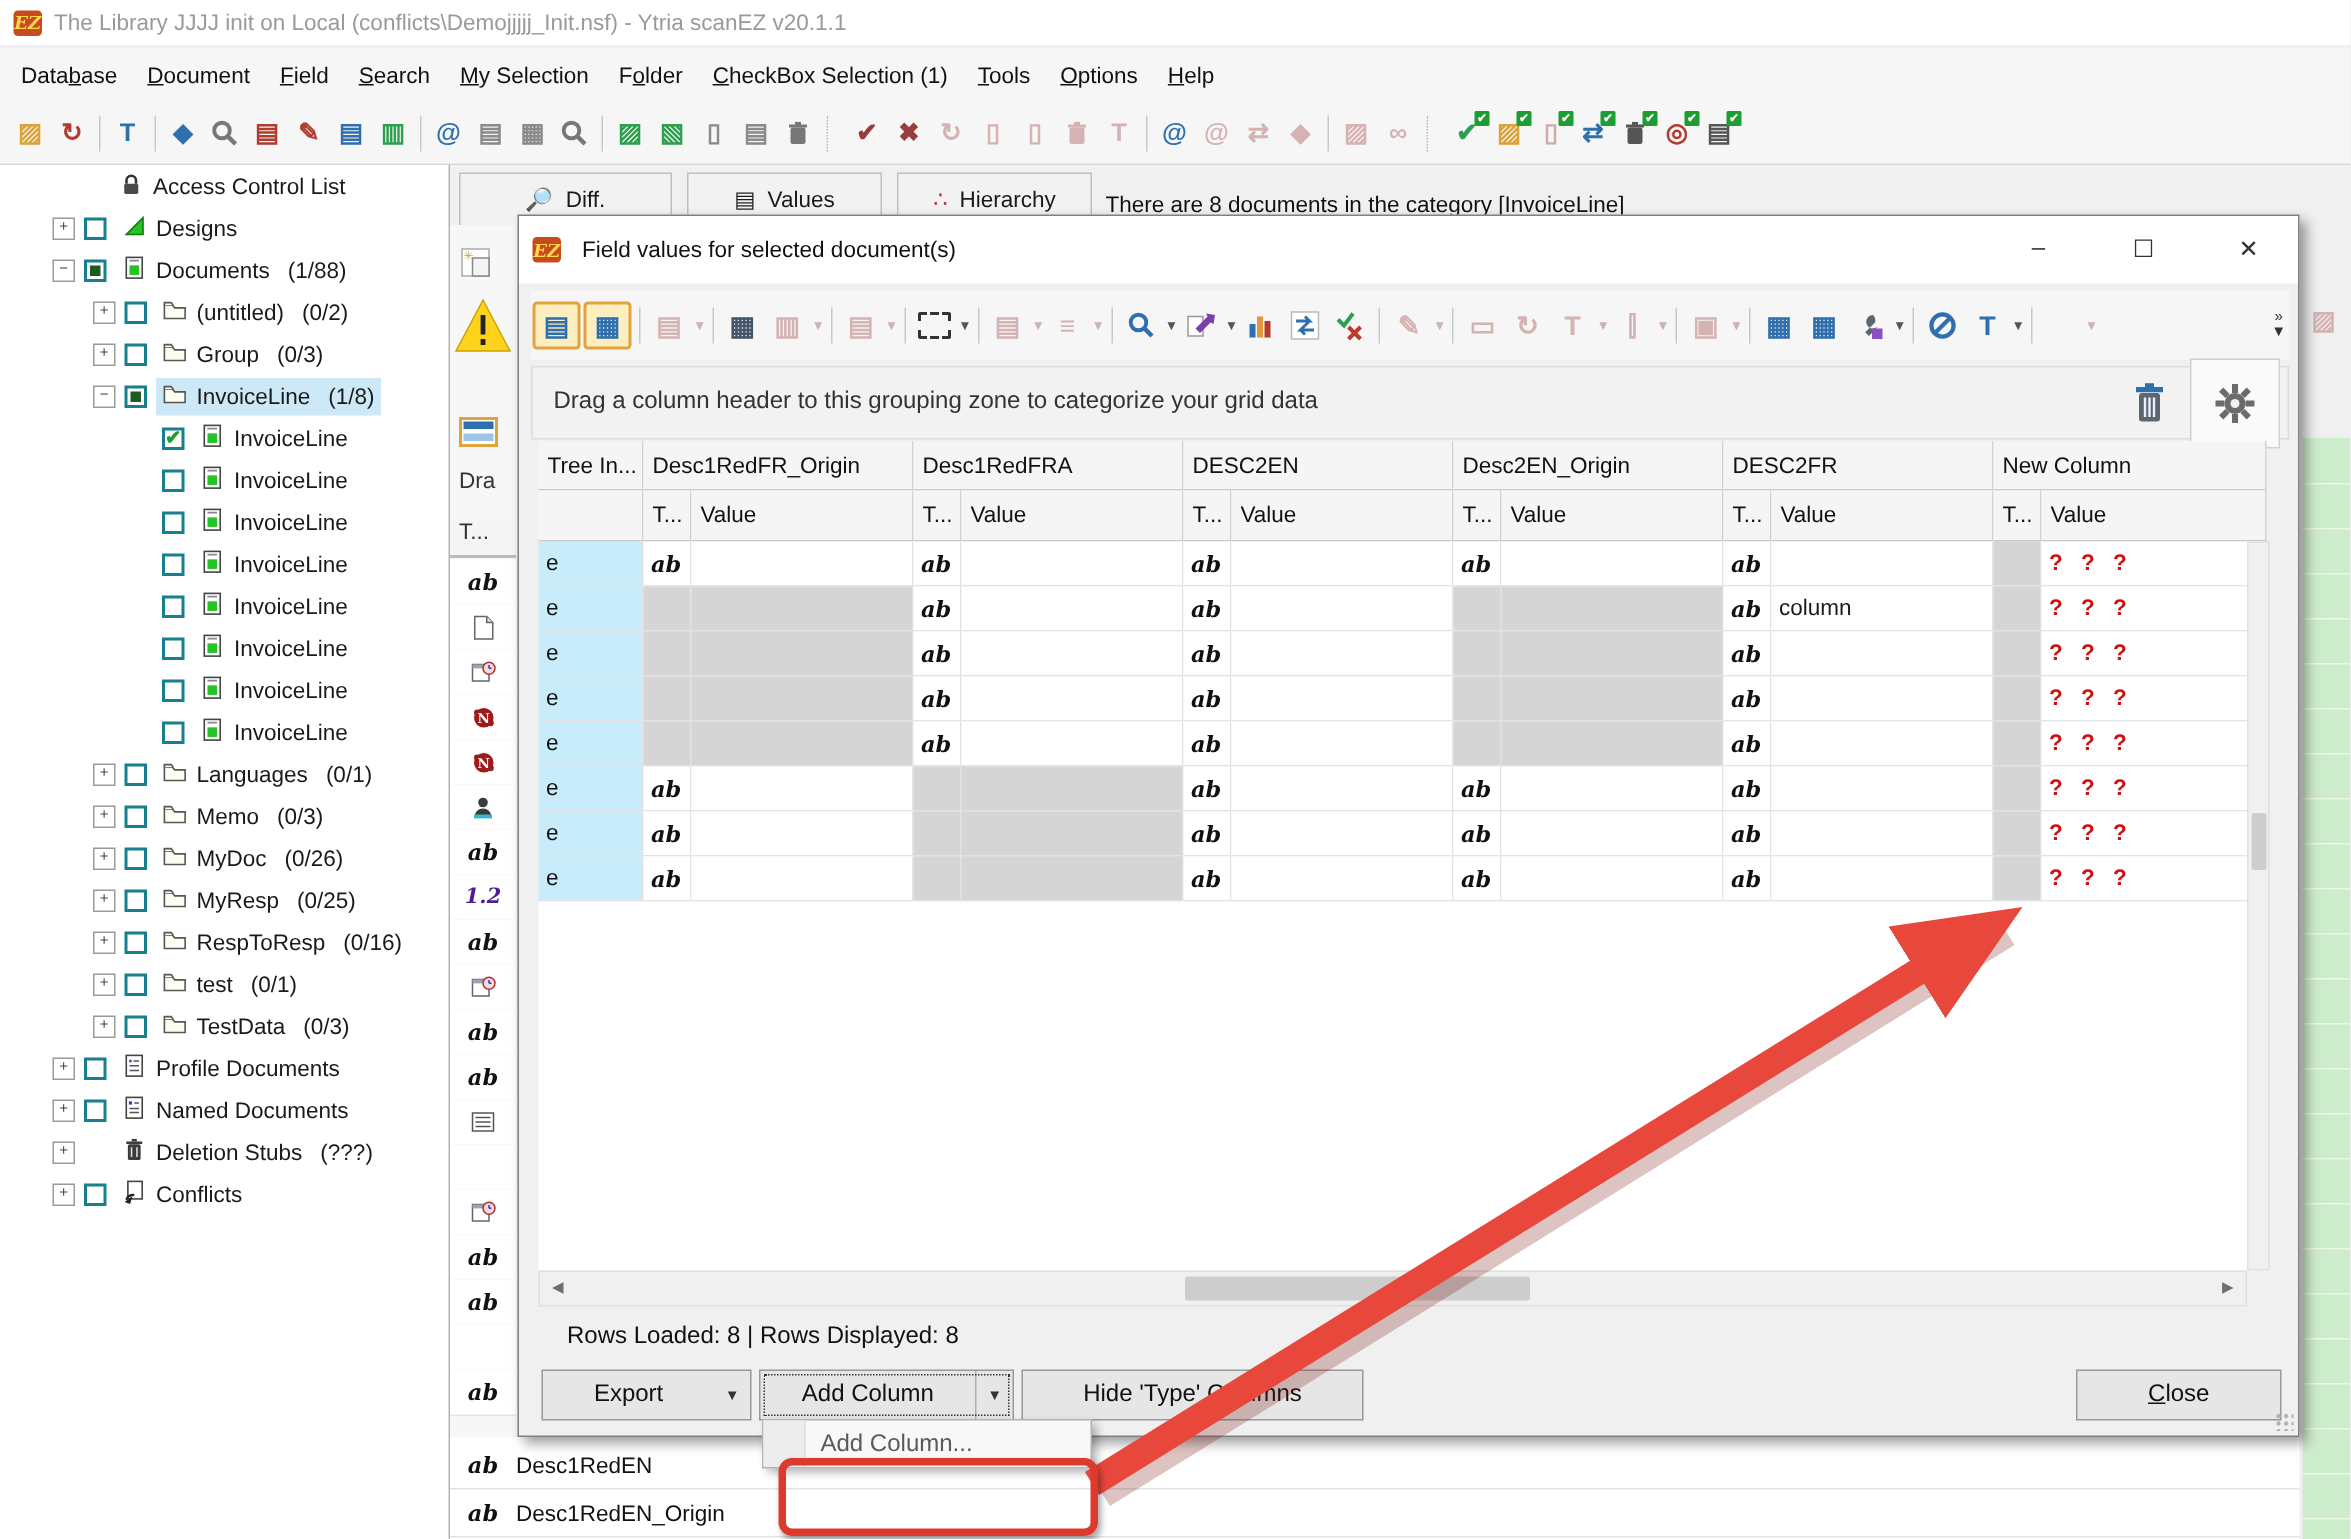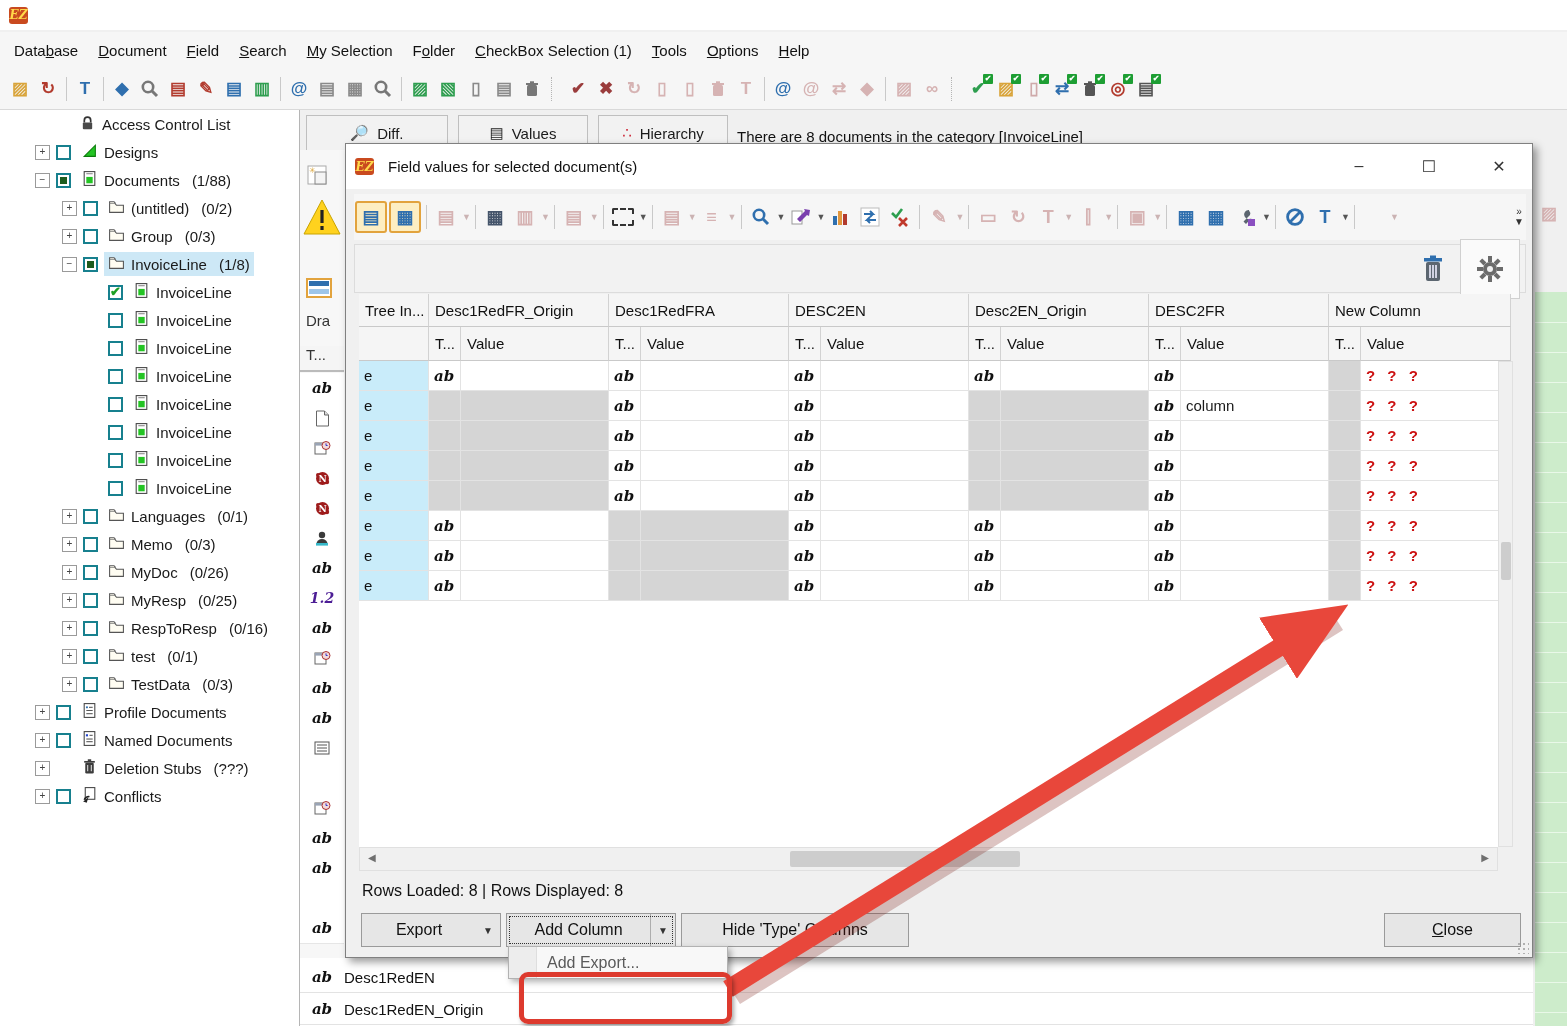--- a/index.html
+++ b/index.html
@@ -85,21 +85,21 @@
          display:flex;align-items:center;padding-left:5px;overflow:hidden;white-space:nowrap;}
   .dcell.tree{background:#c9ecfa;color:#111;font-size:15px;}
   .dcell.gray{background:#d5d5d5;}
   .qqq{color:#cc1111;font-weight:bold;font-size:15px;letter-spacing:4px;}
   #grid-body-blank{position:absolute;left:13px;width:1152px;background:#fff;}
   
   .sb{background:#f0f0f0;border:1px solid #e0e0e0;position:absolute;box-sizing:border-box;}
   .sb-thumb{position:absolute;background:#cdcdcd;border-radius:2px;}
   .sb-arrow{position:absolute;color:#6f6f6f;font-size:10px;top:4px;}
   
-  #dlg-status{position:absolute;left:16px;top:738px;font-size:16px;color:#111;}
+  #dlg-status{position:absolute;left:32px;top:738px;font-size:16px;color:#111;}
   .btn{position:absolute;top:769px;height:34px;background:#e6e6e6;border:1px solid #9a9a9a;box-sizing:border-box;
        display:flex;align-items:center;justify-content:center;font-size:16px;color:#111;}
   .btn .splitline{width:1px;height:100%;background:#adadad;margin-left:auto;}
   .btn .caret{font-size:10px;color:#333;padding:0 7px;}
   #btn-addcol{outline:1px dotted #333;outline-offset:-4px;}
   .grip{position:absolute;right:3px;bottom:3px;width:12px;height:12px;
         background:radial-gradient(circle at 2px 2px,#b0b0b0 1.5px,transparent 1.5px) 0 0/5px 5px;}
   
   #ctx-menu{left:508px;top:946px;width:218px;background:#f8f8f8;border:1px solid #b2b2b2;box-shadow:3px 3px 6px rgba(0,0,0,.3);z-index:50;}
   .ctx-item{height:31px;display:flex;align-items:center;font-size:16px;color:#5a5a5a;position:relative;padding-left:38px;box-sizing:border-box;}
@@ -108,20 +108,21 @@
   
   #anno-rect{left:519px;top:972px;width:203px;height:42px;border:5px solid #dd3a2e;border-radius:9px;z-index:60;
              box-shadow:2px 3px 4px rgba(0,0,0,.35);}
   #anno-arrow{left:0;top:0;width:1567px;height:1026px;z-index:59;pointer-events:none;}
 </style>
 </head>
 <body>
 
 <div id="titlebar" class="abs">
   <span class="ezlogo">EZ</span>
+  <span id="title-text">The Library JJJJ init on Local (conflicts\Demojjjjj_Init.nsf) - Ytria scanEZ v20.1.1</span>
 </div>
 <div id="menubar" class="abs">
     <span class="menu-item">Data<u>b</u>ase</span>
     <span class="menu-item"><u>D</u>ocument</span>
     <span class="menu-item"><u>F</u>ield</span>
     <span class="menu-item"><u>S</u>earch</span>
     <span class="menu-item"><u>M</u>y Selection</span>
     <span class="menu-item">F<u>o</u>lder</span>
     <span class="menu-item"><u>C</u>heckBox Selection (1)</span>
     <span class="menu-item"><u>T</u>ools</span>
@@ -797,20 +798,21 @@
       <span class="tb-sep"></span>
       <span class="dtb-icon" style="color: rgb(119, 119, 119);"></span>
       <span class="dd dis">▼</span>
       <span id="dlg-overflow">
         <span>»</span>
         <span>▼</span>
       </span>
     </div>
 
   <div id="grouping">
+    <span id="grouping-hint">Drag a column header to this grouping zone to categorize your grid data</span>
     <span id="grp-trash">
       <svg width="26" height="30" viewBox="0 0 26 30">
         <rect x="6" y="8" width="14" height="19" rx="2" fill="#5c6670"></rect>
         <rect x="4" y="4" width="18" height="3.5" fill="#2f6fae"></rect>
         <rect x="10" y="1.5" width="6" height="3" fill="#2f6fae"></rect>
         <line x1="10" y1="11" x2="10" y2="24" stroke="#eef" stroke-width="1.6"></line>
         <line x1="13" y1="11" x2="13" y2="24" stroke="#eef" stroke-width="1.6"></line>
         <line x1="16" y1="11" x2="16" y2="24" stroke="#eef" stroke-width="1.6"></line>
       </svg>
     </span>
@@ -1082,21 +1084,21 @@
   </div>
   <div class="btn" style="left:1038px;width:137px;">
     <span><u>C</u><span>lose</span></span>
   </div>
   <div class="grip"></div>
 </div>
 
 <div id="ctx-menu" class="abs">
     <div class="ctx-item">
       <span class="ctx-gutter"></span>
-      <span>Add Export...</span>
+      <span>Add Column...</span>
     </div>
   </div>
 
 <div id="anno-rect" class="abs"></div>
 <svg id="anno-arrow" class="abs">
   <defs>
     <marker id="ah" markerWidth="4.6" markerHeight="4" refX="3.4" refY="2" orient="auto">
       <path d="M0,0 L4.6,2 L0,4 Z" fill="#e8473b"></path>
     </marker>
   </defs>

